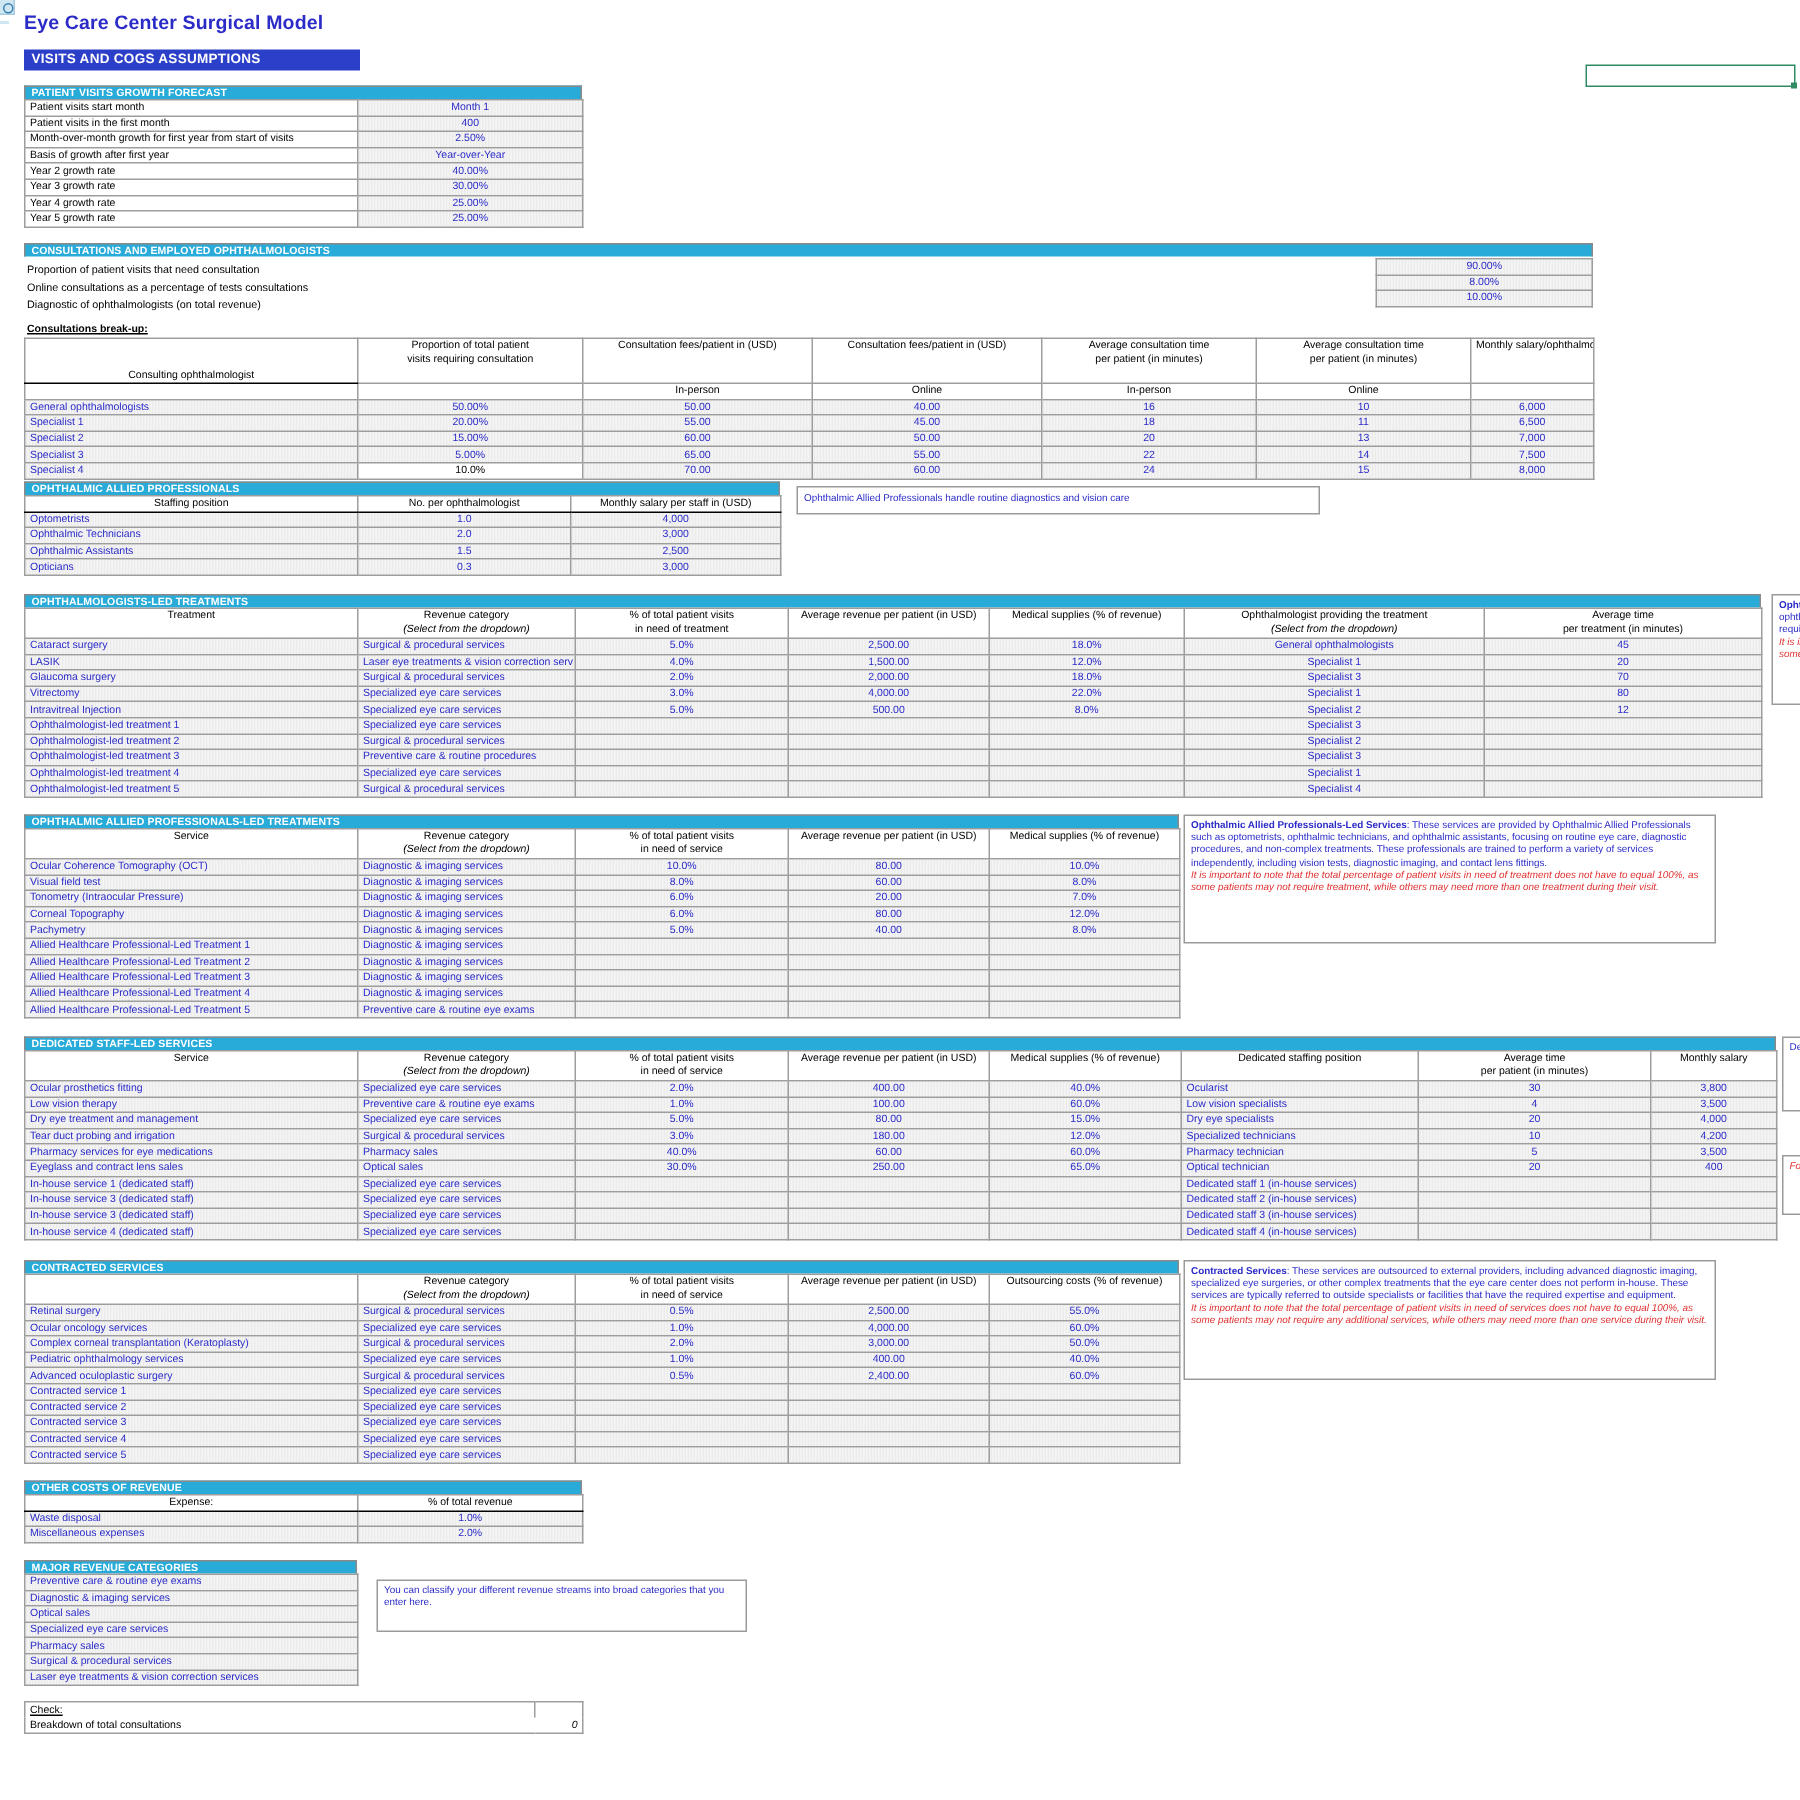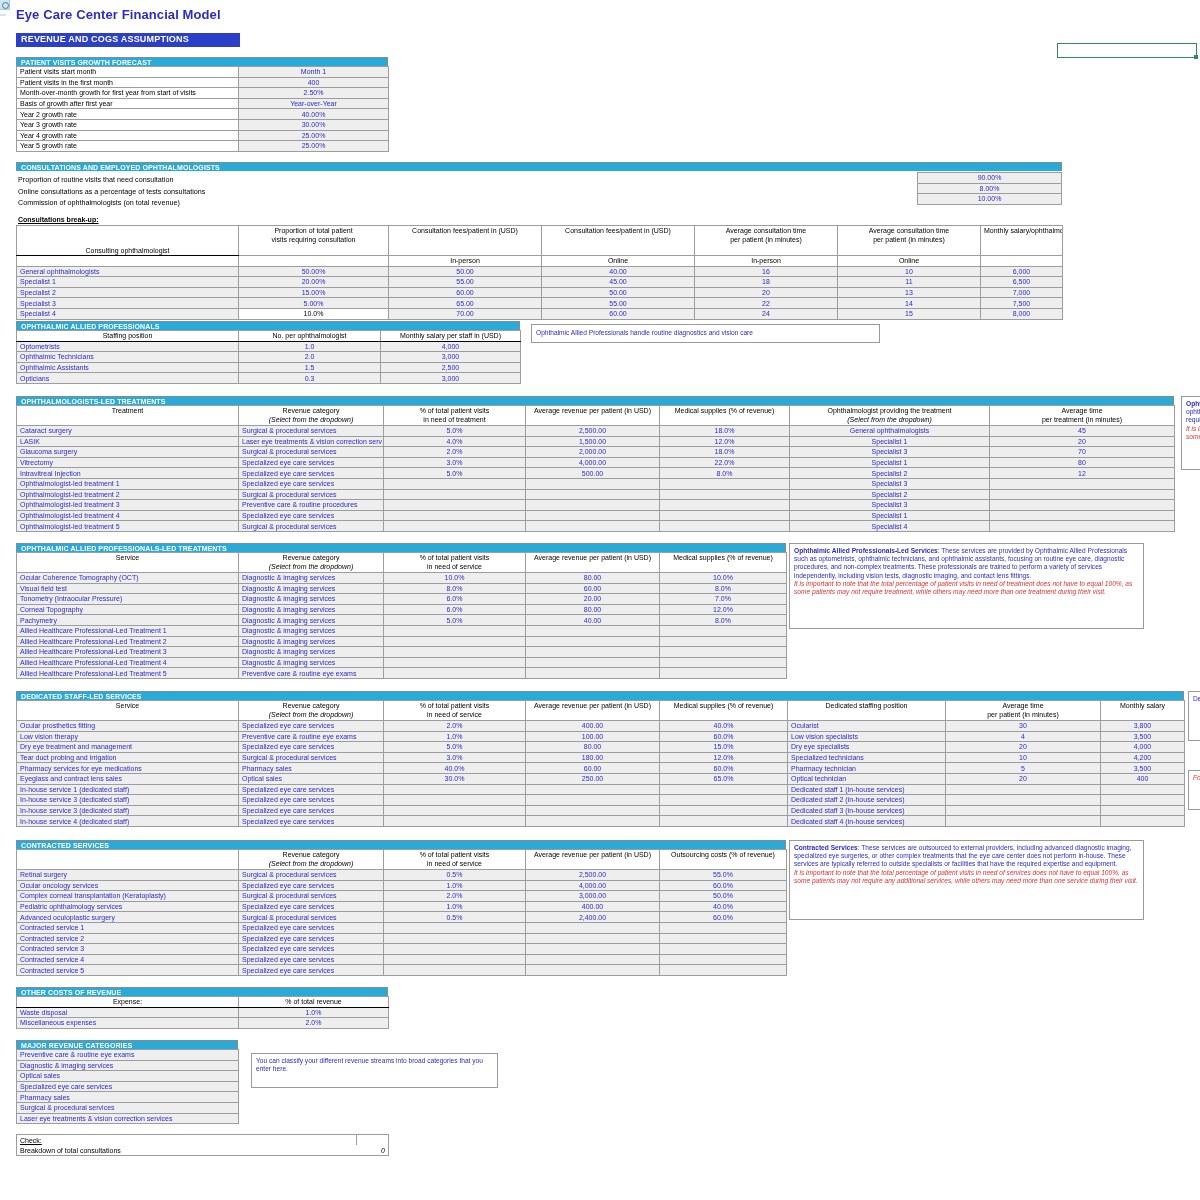--- a/index.html
+++ b/index.html
@@ -91,22 +91,22 @@
   .ul { text-decoration:underline; font-weight:bold; }
 </style>
 </head>
 <body>
 
 <div class="sheet">
 
   <div class="corner-icon"></div>
   <div class="corner-dash"></div>
 
-  <div class="app-title">Eye Care Center Financial Model</div>
-  <div class="banner">REVENUE AND COGS ASSUMPTIONS</div>
+  <div class="app-title">Eye Care Center Surgical Model</div>
+  <div class="banner">VISITS AND COGS ASSUMPTIONS</div>
 
   <div class="selcell"></div>
 
   <div class="block" style="left:16px; top:57px; width:372px;">
     <div class="sec-head">PATIENT VISITS GROWTH FORECAST</div>
     <table class="grid">
       <colgroup>
           <col style="width:222px">
           <col style="width:150px">
         </colgroup>
@@ -145,23 +145,23 @@
           </tr>
       </tbody>
     </table>
   </div>
 
   <div class="block" style="left:16px; top:162px; width:1046px;">
     <div class="sec-head">CONSULTATIONS AND EMPLOYED OPHTHALMOLOGISTS</div>
   </div>
 
   <div class="block" style="left:18px; top:174px; width:300px;">
-    <div style="height:11.5px;line-height:11.5px;">Proportion of routine visits that need consultation</div>
+    <div style="height:11.5px;line-height:11.5px;">Proportion of patient visits that need consultation</div>
     <div style="height:11.5px;line-height:11.5px;">Online consultations as a percentage of tests consultations</div>
-    <div style="height:11.5px;line-height:11.5px;">Commission of ophthalmologists (on total revenue)</div>
+    <div style="height:11.5px;line-height:11.5px;">Diagnostic of ophthalmologists (on total revenue)</div>
   </div>
 
   <div class="block" style="left:917px; top:172px; width:145px;">
     <table class="grid">
       <tbody>
         <tr>
             <td class="inp">90.00%</td>
           </tr>
         <tr>
             <td class="inp">8.00%</td>

